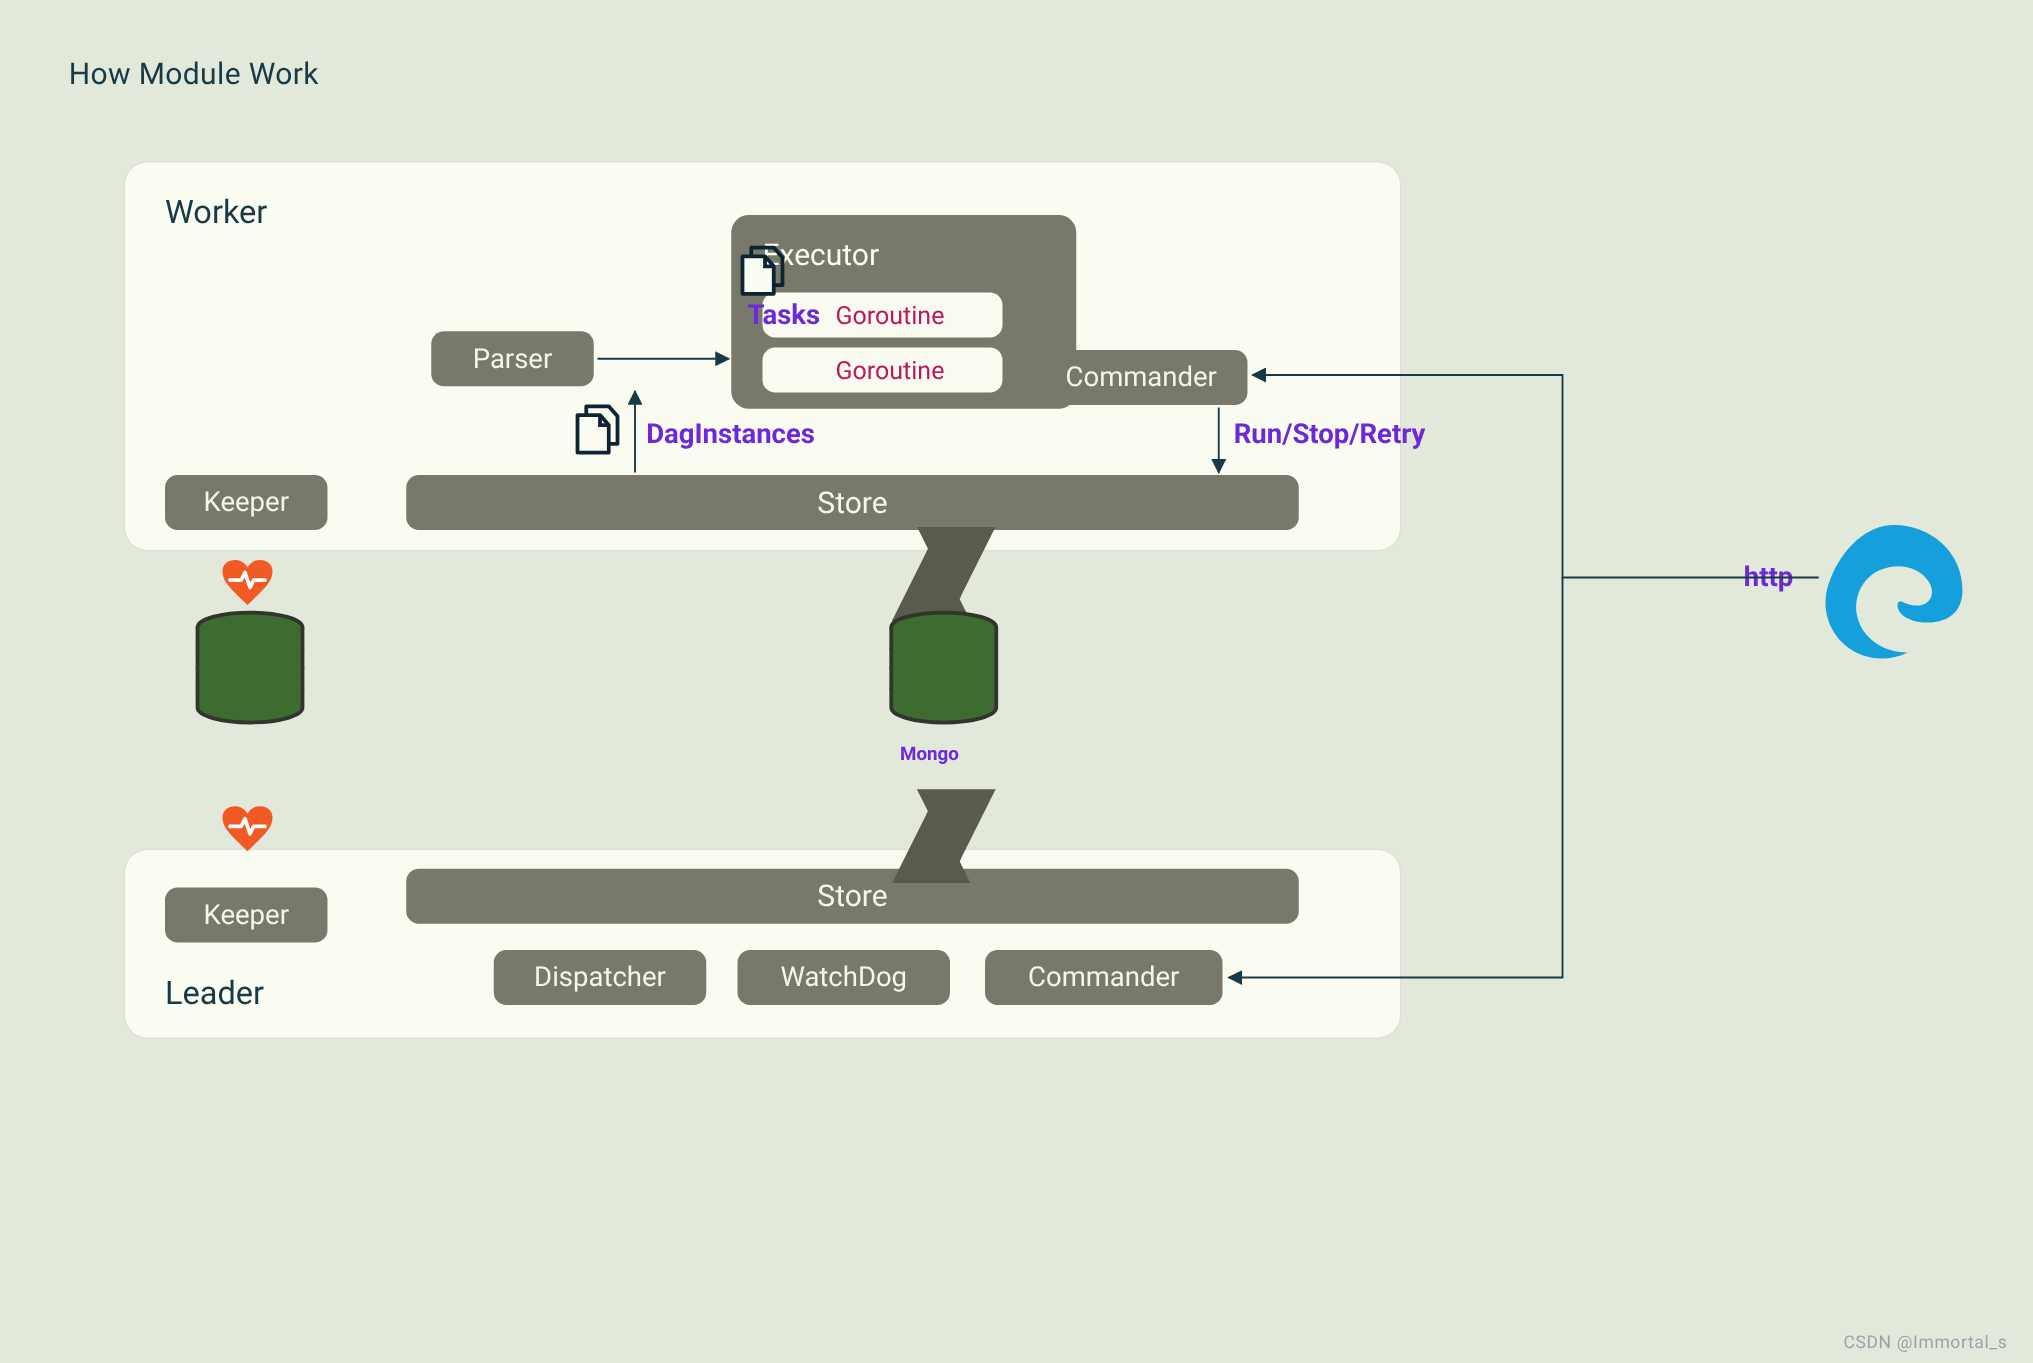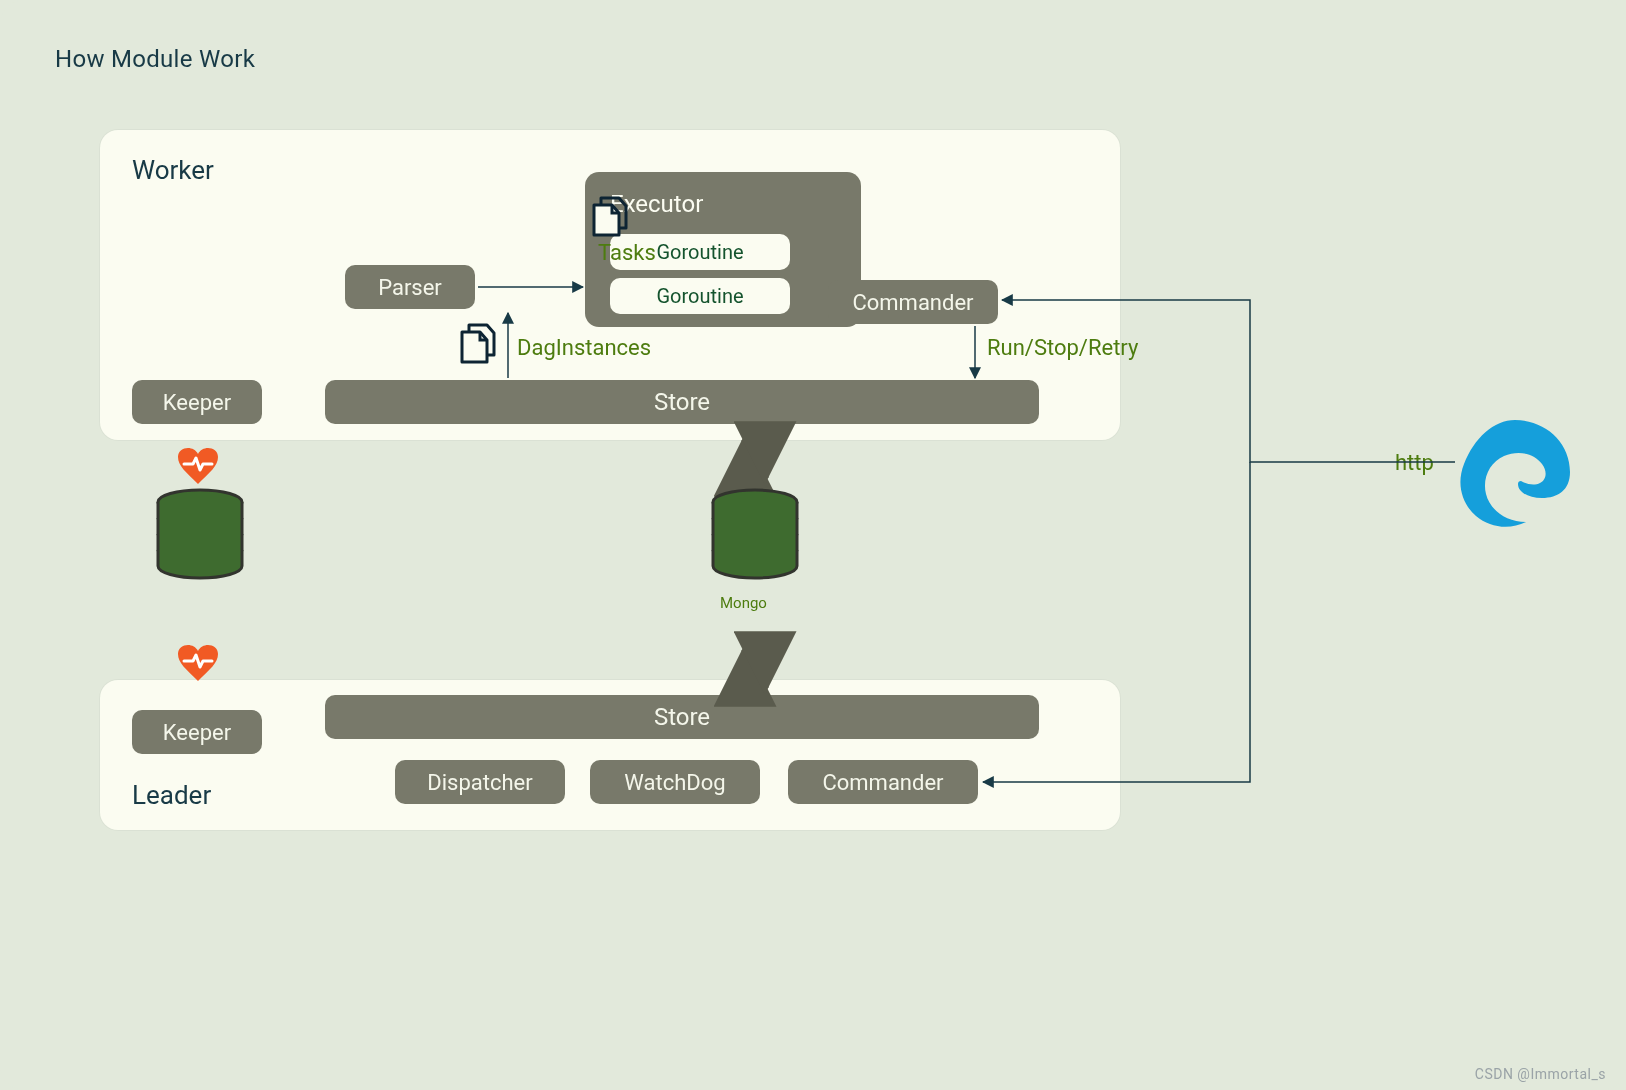--- a/index.html
+++ b/index.html
@@ -57,31 +57,33 @@
   .sub-title{
     position:absolute;
     left:25px;
     top:18px;
     font-size:24px;
     color:#fbfcf1;
   }
   .pill{
     position:absolute;
     background:#fbfcf1;
-    color:#14532d;
+    color:#be185d;
     border-radius:10px;
     display:flex;
     align-items:center;
     justify-content:center;
     font-size:20px;
+    padding-left:12px;
   }
   .label{
     position:absolute;
     font-size:22px;
-    color:#4d7c0f;
+    color:#6d28d9;
+    font-weight:bold;
   }
   .watermark{
     position:absolute;
     right:20px;
     bottom:8px;
     font-size:14px;
     color:#9aa3a7;
     letter-spacing:.5px;
   }
   svg.overlay{

